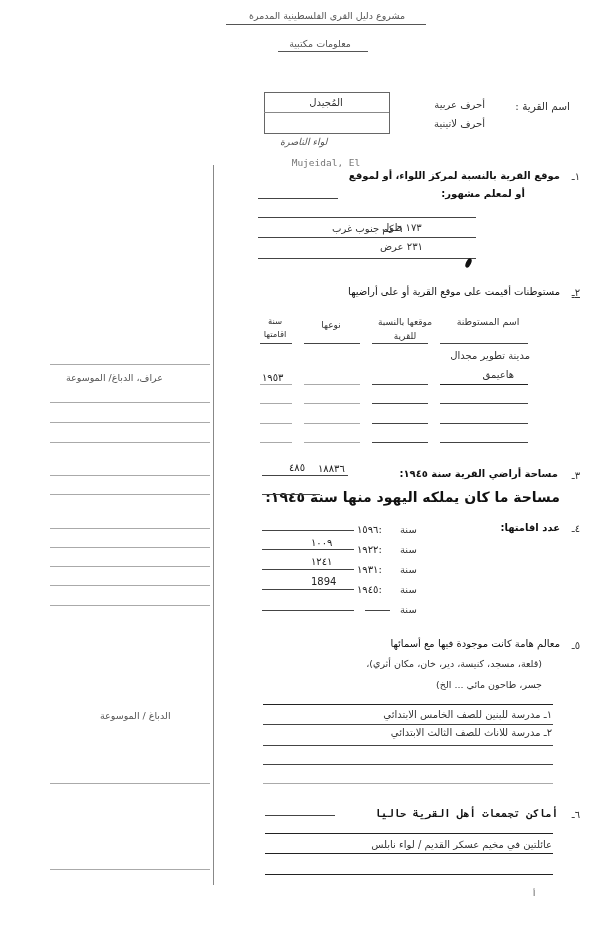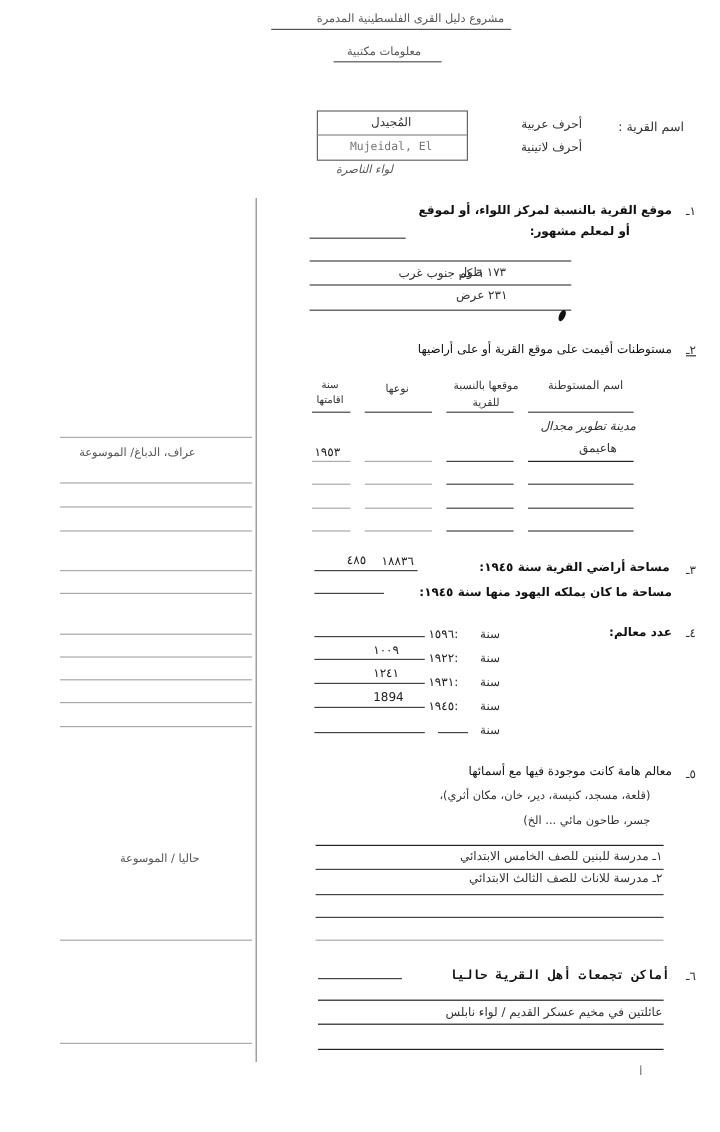--- a/index.html
+++ b/index.html
@@ -8,27 +8,27 @@
   .abs { position:absolute; }
   .rtl { direction:rtl; unicode-bidi:plaintext; white-space:nowrap; }
   .t { font-size:10px; color:#333; }
   .tb { font-size:11px; font-weight:bold; color:#111;margin-left:17px; }
   .light { color:#555; letter-spacing:1px; }
   .hl { position:absolute; height:0; border-top:1px solid #444; }
   .hl.faint { border-top:1px solid #aaa; }
   .hl.dark { border-top:1.5px solid #222; }
   .vline { position:absolute; width:0; border-left:1px solid #888; }
   .box { position:absolute; border:1px solid #666; }
-  .mono { font-family:"DejaVu Sans Mono", monospace; }
+  .mono { font-family:"DejaVu Sans Mono", monospace;margin-top:40px; }
   .num { font-size:10px; color:#222; }
 </style>
 </head>
 <body>
 
-<div class="abs rtl t light" style="left:247px; top:10px; width:190px; text-align:center; font-size:9.5px;">مشروع دليل القرى الفلسطينية المدمرة</div>
+<div class="abs rtl t light" style="left:232px; top:10px; width:190px; text-align:center; font-size:9.5px;">مشروع دليل القرى الفلسطينية المدمرة</div>
 <div class="hl" style="left:226px; top:24px; width:200px; border-top-color:#555;"></div>
 <div class="abs rtl t light" style="left:270px; top:38px; width:100px; text-align:center; font-size:9.5px;">معلومات مكتبية</div>
 <div class="hl" style="left:278px; top:51px; width:90px; border-top-color:#555;"></div>
 
 <div class="vline" style="left:213px; top:165px; height:720px;"></div>
 
 <div class="abs rtl t" style="right:30px; top:100px; font-size:10.5px; letter-spacing:1px;">اسم القرية :</div>
 <div class="abs rtl t" style="right:115px; top:99px;">أحرف عربية</div>
 <div class="abs rtl t" style="right:115px; top:118px;">أحرف لاتينية</div>
 <div class="box" style="left:264px; top:92px; width:124px; height:40px;"></div>
@@ -55,21 +55,21 @@
 <div class="abs rtl t" style="left:443px; top:315px; width:90px; white-space:normal; text-align:center; font-size:9.5px; line-height:14px;">اسم المستوطنة</div>
 <div class="abs rtl t" style="left:370px; top:315px; width:70px; white-space:normal; text-align:center; font-size:9px; line-height:14px;">موقعها بالنسبة للقرية</div>
 <div class="abs rtl t" style="left:303px; top:320px; width:56px; text-align:center; font-size:9px;">نوعها</div>
 <div class="abs rtl t" style="left:258px; top:315px; width:34px; white-space:normal; text-align:center; font-size:8.5px; line-height:13px;">سنة اقامتها</div>
 
 <div class="hl" style="left:440px; top:343px; width:88px;"></div>
 <div class="hl" style="left:372px; top:343px; width:56px;"></div>
 <div class="hl" style="left:304px; top:343px; width:56px;"></div>
 <div class="hl" style="left:260px; top:343px; width:32px;"></div>
 
-<div class="abs rtl t" style="right:70px; top:350px;font-style:italic;">مدينة تطوير مجدال</div>
+<div class="abs rtl t" style="right:70px; top:350px;">مدينة تطوير مجدال</div>
 <div class="abs rtl t" style="right:86px; top:369px; letter-spacing:1px;">هاعيمق</div>
 <div class="abs t num" style="left:262px; top:372px;">١٩٥٣</div>
 
 <div class="hl dark" style="left:440px; top:384px; width:88px;"></div>
 <div class="hl" style="left:372px; top:384px; width:56px;"></div>
 <div class="hl faint" style="left:304px; top:384px; width:56px;"></div>
 <div class="hl faint" style="left:260px; top:384px; width:32px;"></div>
 <div class="hl" style="left:440px; top:403px; width:88px;"></div>
 <div class="hl" style="left:372px; top:403px; width:56px;"></div>
 <div class="hl faint" style="left:304px; top:403px; width:56px;"></div>
@@ -93,26 +93,26 @@
 <div class="hl faint" style="left:50px; top:528px; width:160px;"></div>
 <div class="hl faint" style="left:50px; top:547px; width:160px;"></div>
 <div class="hl faint" style="left:50px; top:566px; width:160px;"></div>
 <div class="hl faint" style="left:50px; top:585px; width:160px;"></div>
 <div class="hl faint" style="left:50px; top:605px; width:160px;"></div>
 
 <div class="abs rtl t" style="right:20px; top:470px;">٣ـ</div>
 <div class="abs rtl tb" style="right:42px; top:468px; font-size:10px;">مساحة أراضي القرية سنة ١٩٤٥:</div>
 <div class="abs t num" style="left:318px; top:463px;">١٨٨٣٦</div>
 <div class="hl" style="left:262px; top:475px; width:86px;"></div>
-<div class="abs rtl tb" style="right:40px; top:489px; font-size:10px;">مساحة ما كان يملكه اليهود منها سنة ١٩٤٥:</div>
+<div class="abs rtl tb" style="right:40px; top:489px; font-size:14px;">مساحة ما كان يملكه اليهود منها سنة ١٩٤٥:</div>
 <div class="abs t num" style="left:289px; top:462px;">٤٨٥</div>
 <div class="hl" style="left:262px; top:494px; width:58px;"></div>
 
 <div class="abs rtl t" style="right:20px; top:523px;">٤ـ</div>
-<div class="abs rtl tb" style="right:40px; top:522px; font-size:10px; letter-spacing:2px;">عدد معالم:</div>
+<div class="abs rtl tb" style="right:40px; top:522px; font-size:10px; letter-spacing:2px;">عدد اقامتها:</div>
 
 <div class="abs rtl t" style="left:400px; top:524px;">سنة</div>
 <div class="abs t num" style="left:357px; top:524px;">١٥٩٦:</div>
 <div class="hl" style="left:262px; top:530px; width:92px;"></div>
 
 <div class="abs rtl t" style="left:400px; top:544px;">سنة</div>
 <div class="abs t num" style="left:357px; top:544px;">١٩٢٢:</div>
 <div class="abs t num" style="left:311px; top:537px;">١٠٠٩</div>
 <div class="hl" style="left:262px; top:549px; width:92px;"></div>
 
@@ -136,21 +136,21 @@
 <div class="abs rtl t" style="right:58px; top:679px; font-size:9.5px;">جسر، طاحون مائي ... الخ)</div>
 
 <div class="hl dark" style="left:263px; top:704px; width:290px;"></div>
 <div class="abs rtl t" style="right:48px; top:709px;margin-left:47px;">١ـ مدرسة للبنين للصف الخامس الابتدائي</div>
 <div class="hl" style="left:263px; top:724px; width:290px;"></div>
 <div class="abs rtl t" style="right:48px; top:727px;">٢ـ مدرسة للاناث للصف الثالث الابتدائي</div>
 <div class="hl" style="left:263px; top:745px; width:290px;"></div>
 <div class="hl" style="left:263px; top:764px; width:290px;"></div>
 <div class="hl faint" style="left:263px; top:783px; width:290px;"></div>
 
-<div class="abs rtl t light" style="left:100px; top:710px; font-size:9.5px;">حاليا / الموسوعة</div>
+<div class="abs rtl t light" style="left:100px; top:710px; font-size:9.5px;">الدباغ / الموسوعة</div>
 <div class="hl faint" style="left:50px; top:783px; width:160px;"></div>
 <div class="hl faint" style="left:50px; top:869px; width:160px;"></div>
 
 <div class="abs rtl t" style="right:20px; top:809px;">٦ـ</div>
 <div class="abs rtl tb" style="right:42px; top:807px; font-size:10.5px;font-family:Liberation Mono, monospace;">أماكن تجمعات أهل القرية حاليا</div>
 <div class="hl" style="left:265px; top:815px; width:70px;"></div>
 <div class="hl dark" style="left:265px; top:833px; width:288px;"></div>
 <div class="abs rtl t" style="right:48px; top:839px; letter-spacing:1px;">عائلتين في مخيم عسكر القديم / لواء نابلس</div>
 <div class="hl dark" style="left:265px; top:853px; width:288px;"></div>
 <div class="hl dark" style="left:265px; top:874px; width:288px;"></div>

